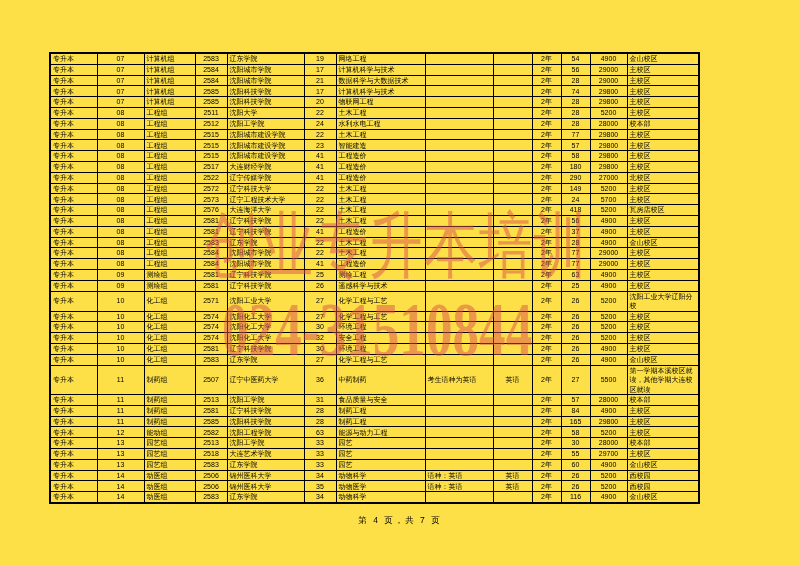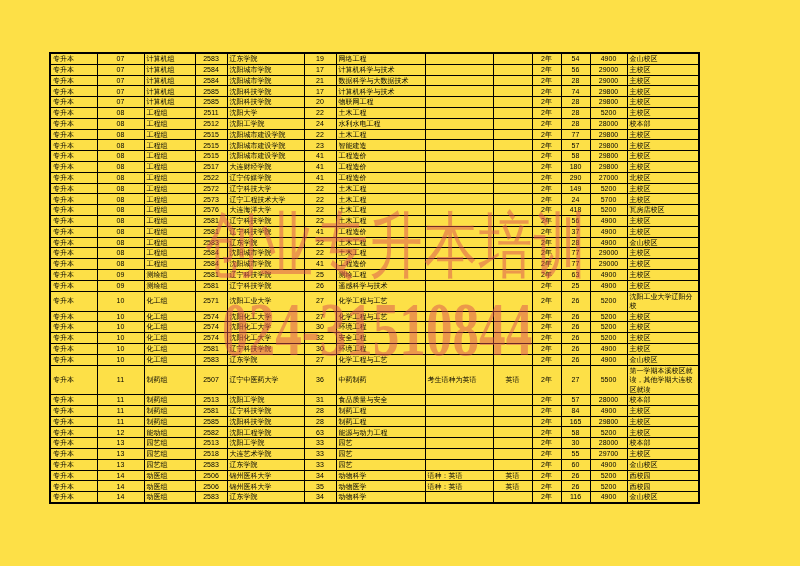--- a/index.html
+++ b/index.html
@@ -668,14 +668,15 @@
           <td class="ac">116</td>
           <td class="ac">4900</td>
           <td class="al">金山校区</td>
         </tr>
       </tbody>
   </table>
 
   <div class="wm wm1">创业专升本培训</div>
   <div class="wm wm2">024-31510844</div>
 
+  <div class="footer">第 4 页，共 7 页</div>
 
 </div>
 
 </body></html>

